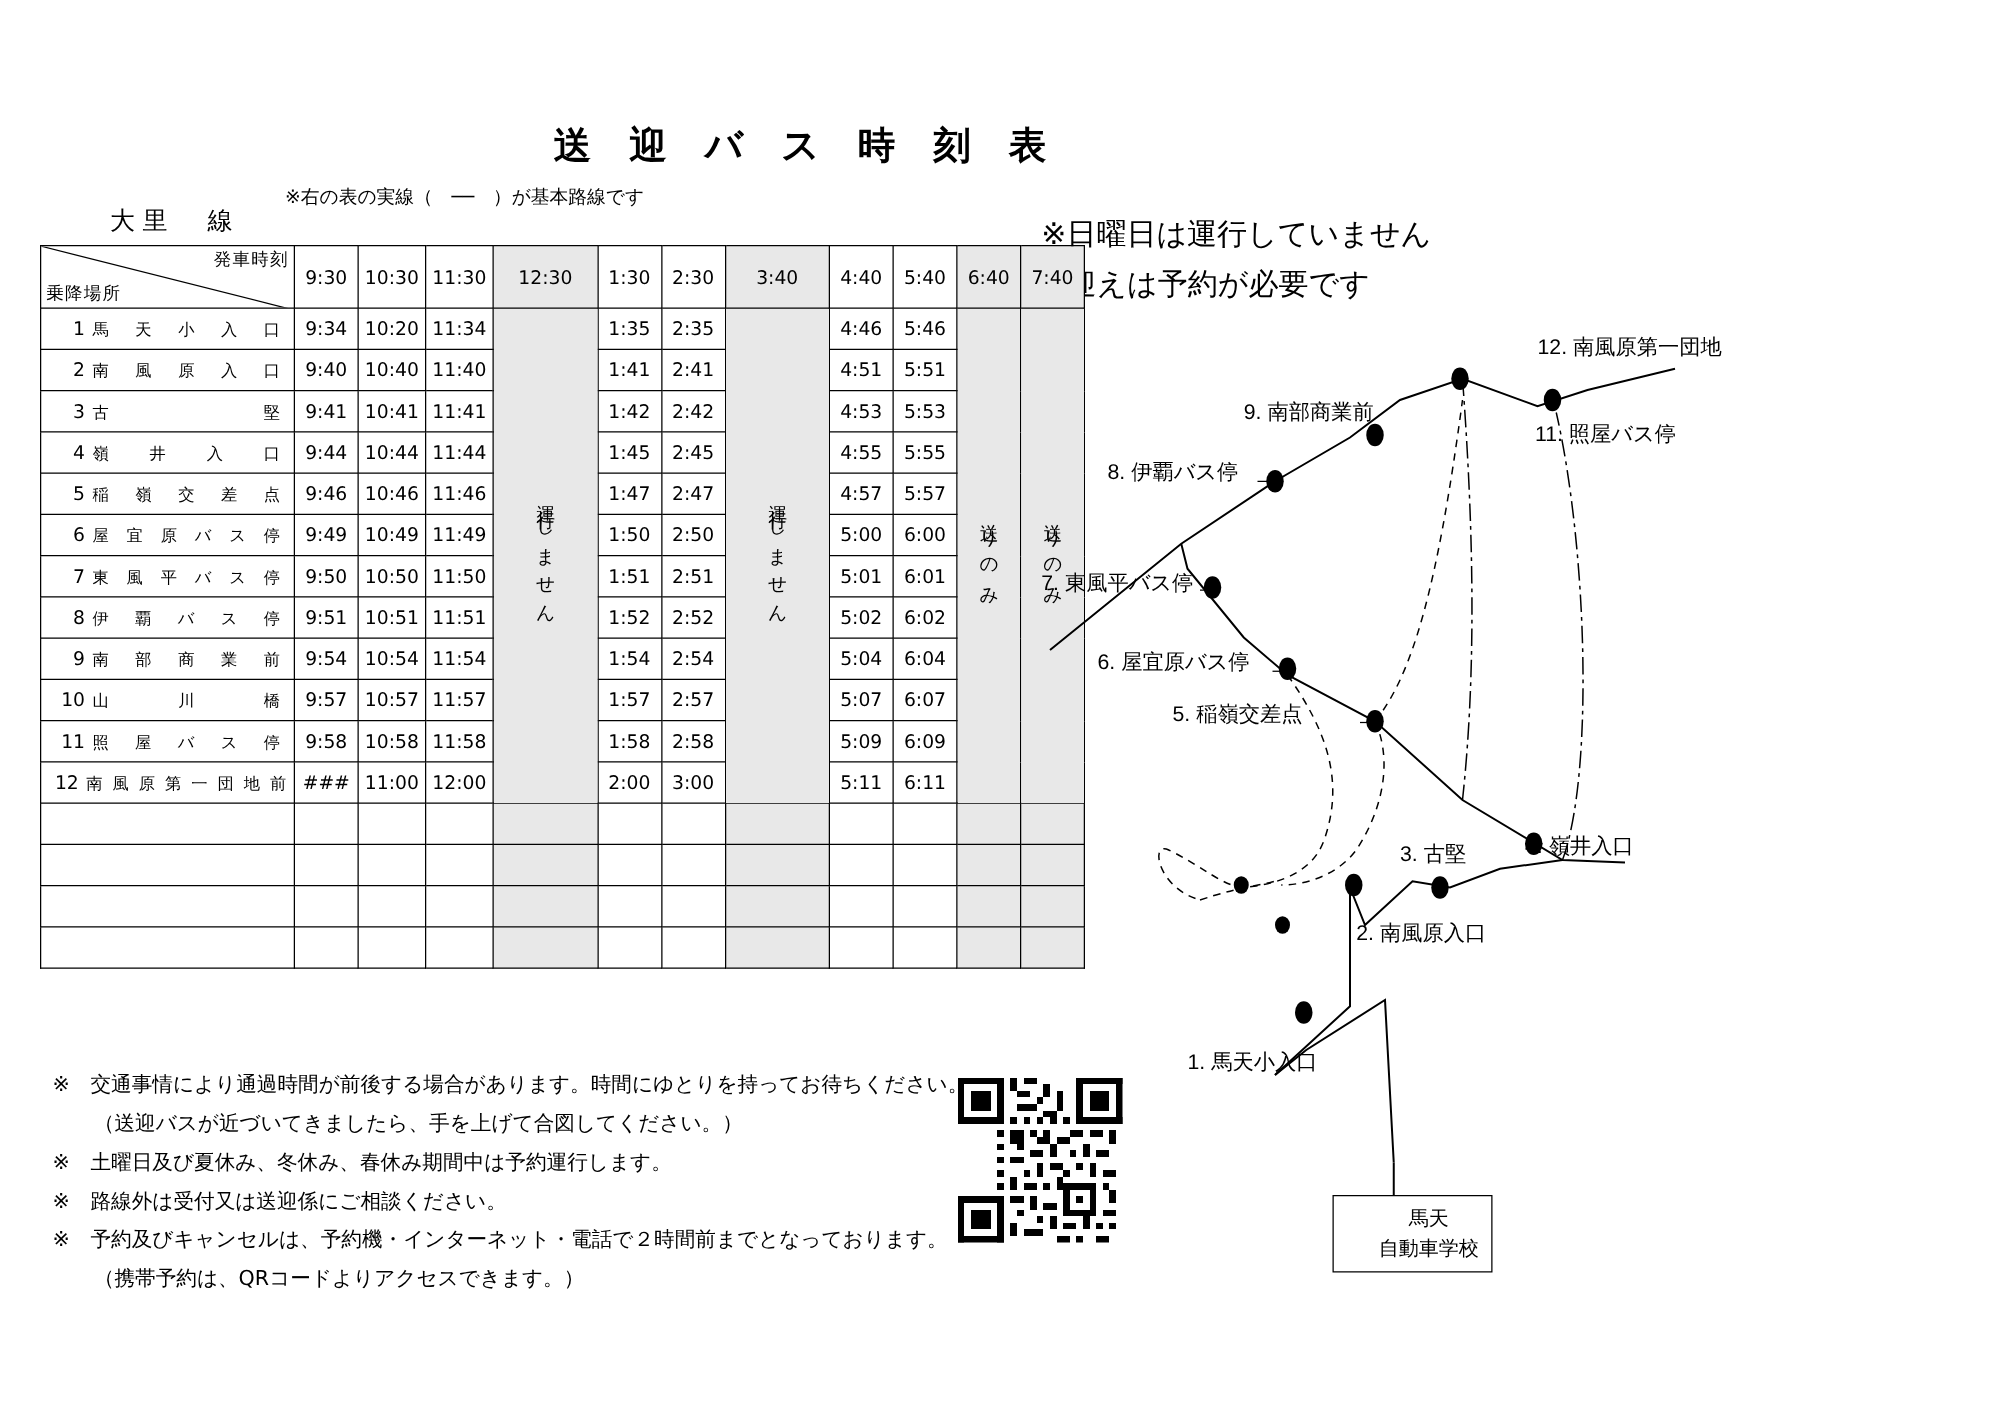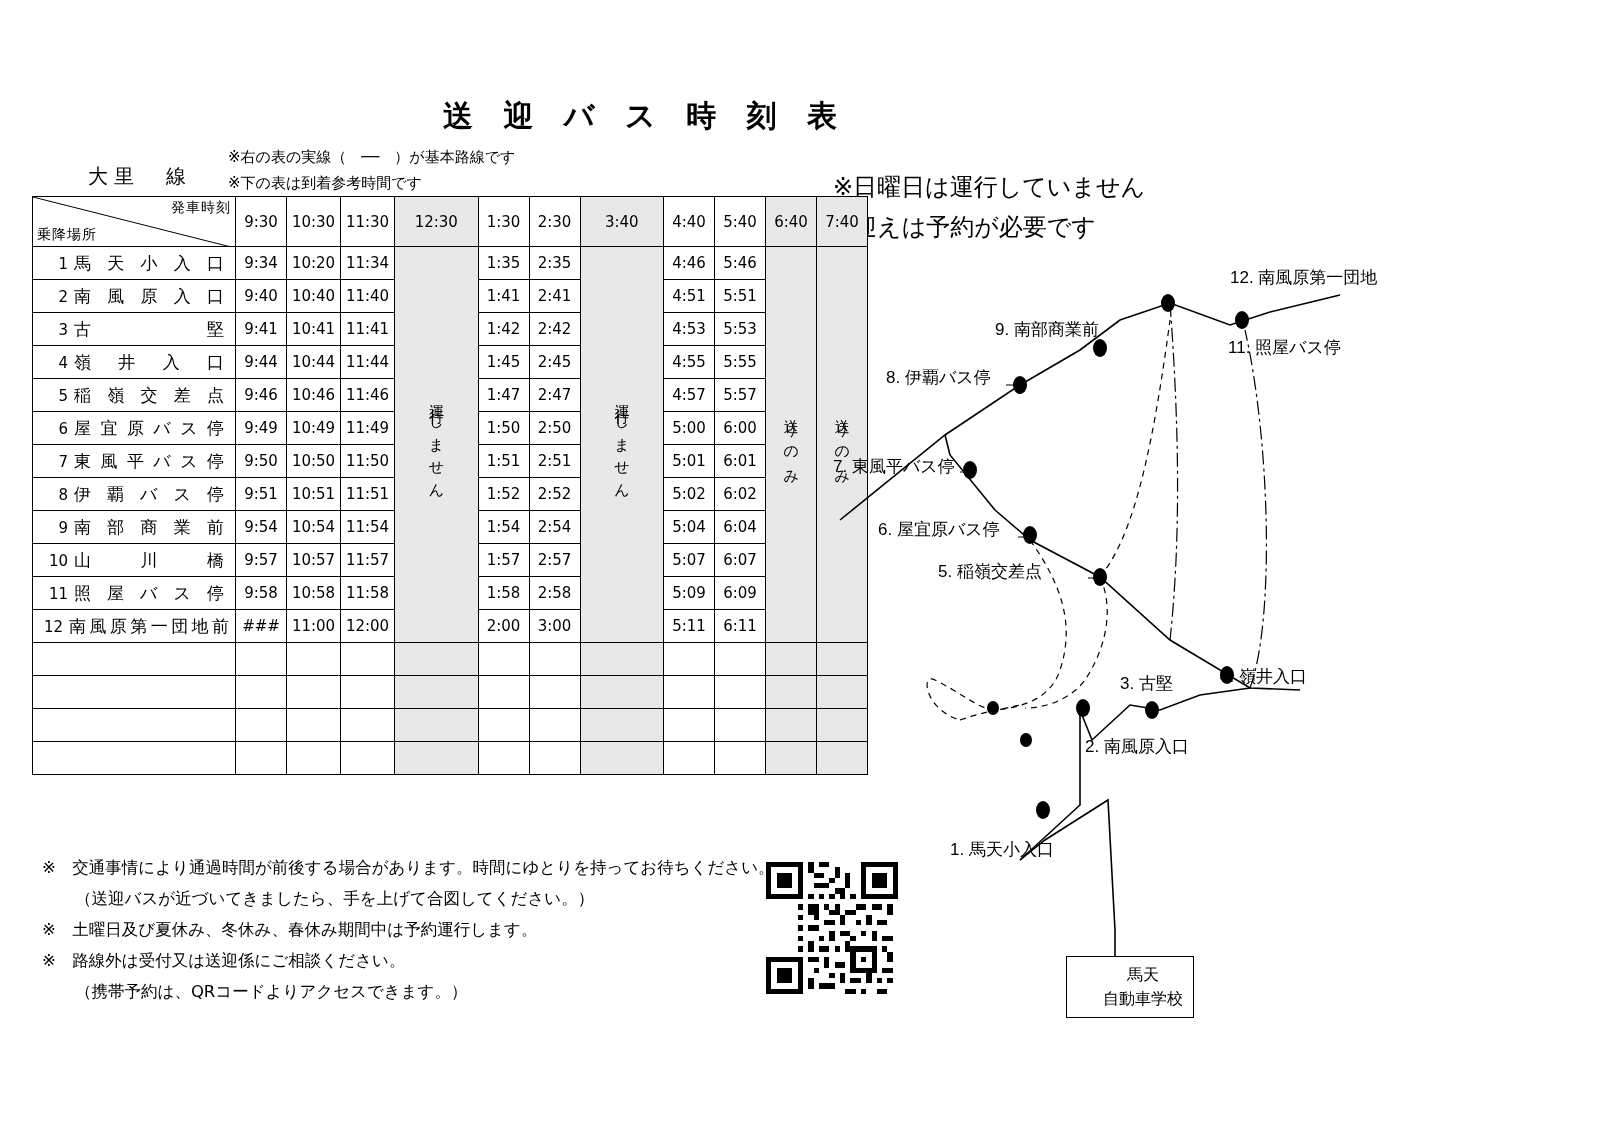--- a/index.html
+++ b/index.html
@@ -78,21 +78,21 @@
     white-space:nowrap;
   }
   .stopcell .num {
     display:inline-block; width:22px; text-align:right; margin-right:6px;
   }
   .stopcell .nm {
     display:inline-block;
     width:150px;
     text-align:justify;
     text-align-last:justify;
-    font-size:17px;
+    font-size:13px;
   }
   .shade { background:#e8e8e8; }
   .empty-row td { height:33px; }
 
   
   .vcell {
     background:#e8e8e8;
     position:relative;
   }
   .vcell .vinner {
@@ -140,21 +140,20 @@
 </style>
 </head>
 <body>
 
 <div class="page">
 
   <div class="title">送 迎 バ ス 時 刻 表</div>
 
   <div class="note-left">
     <div>※右の表の実線（　──　）が基本路線です</div>
-    <div>※下の表は到着参考時間です</div>
   </div>
 
   <div class="note-right">
     <div>※日曜日は運行していません</div>
     <div>※迎えは予約が必要です</div>
   </div>
 
   <div class="line-name">大里　線</div>
 
   <div class="tbl-wrap">
@@ -407,20 +406,21 @@
     </tr>
   </tbody>
       </table>
   </div>
 
   <div class="footnotes">
     <div>※　交通事情により通過時間が前後する場合があります。時間にゆとりを持ってお待ちください。</div>
     <div>　　（送迎バスが近づいてきましたら、手を上げて合図してください。）</div>
     <div>※　土曜日及び夏休み、冬休み、春休み期間中は予約運行します。</div>
     <div>※　路線外は受付又は送迎係にご相談ください。</div>
+    <div>※　予約及びキャンセルは、予約機・インターネット・電話で２時間前までとなっております。</div>
     <div>　　（携帯予約は、QRコードよりアクセスできます。）</div>
   </div>
 
   <svg class="qr" viewBox="0 0 25 25" shape-rendering="crispEdges">
     <rect width="25" height="25" fill="#fff"></rect>
     <g fill="#000">
 
       <rect x="0" y="0" width="7" height="1"></rect>
         <rect x="0" y="6" width="7" height="1"></rect>
       <rect x="0" y="0" width="1" height="7"></rect>

